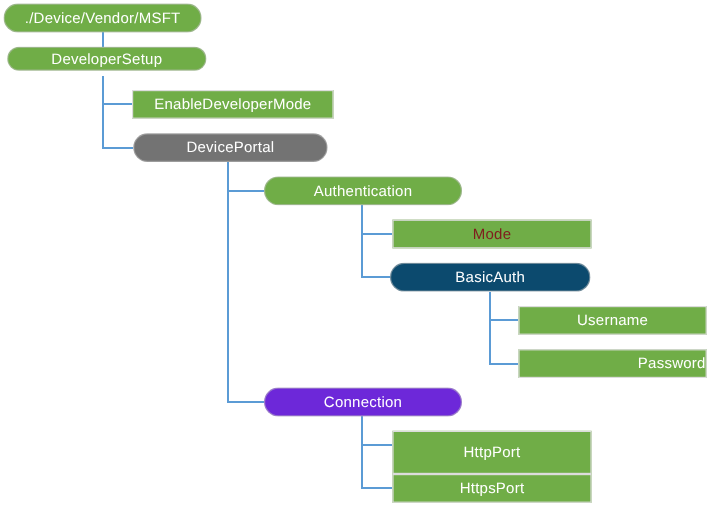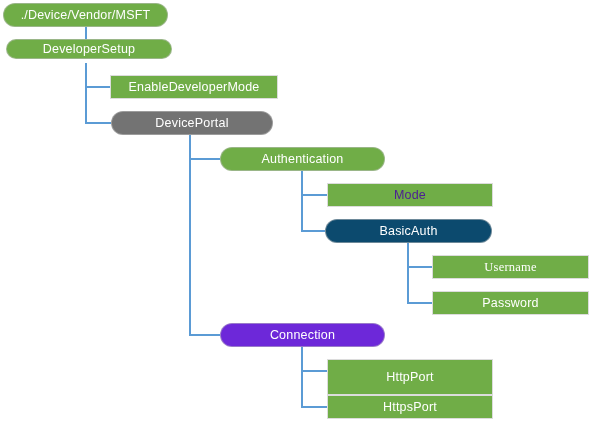--- a/index.html
+++ b/index.html
@@ -78,30 +78,30 @@
       </div>
       <div class="node rect" style="left: 110px; top: 75px; width: 168px; height: 24px; background: rgb(112, 173, 71); color: rgb(255, 255, 255);">
         <span class="node-label">EnableDeveloperMode</span>
       </div>
       <div class="node rounded" style="left: 111px; top: 111px; width: 162px; height: 24px; background: #737373; color: rgb(255, 255, 255);">
         <span class="node-label">DevicePortal</span>
       </div>
       <div class="node rounded" style="left: 220px; top: 147px; width: 165px; height: 24px; background: rgb(112, 173, 71); color: rgb(255, 255, 255);">
         <span class="node-label">Authentication</span>
       </div>
-      <div class="node rect" style="left: 327px; top: 183px; width: 166px; height: 24px; background: rgb(112, 173, 71); color: #4c1d95;">
+      <div class="node rect" style="left: 327px; top: 183px; width: 166px; height: 24px; background: rgb(112, 173, 71); color: #7f1d1d;">
         <span class="node-label">Mode</span>
       </div>
       <div class="node rounded" style="left: 325px; top: 219px; width: 167px; height: 24px; background: #0c4a6e; color: rgb(255, 255, 255);">
         <span class="node-label">BasicAuth</span>
       </div>
-      <div class="node rect" style="left: 432px; top: 255px; width: 157px; height: 24px; background: rgb(112, 173, 71); color: rgb(255, 255, 255); font-family: Liberation Serif, serif;">
+      <div class="node rect" style="left: 432px; top: 255px; width: 157px; height: 24px; background: rgb(112, 173, 71); color: rgb(255, 255, 255);">
         <span class="node-label">Username</span>
       </div>
-      <div class="node rect" style="left: 432px; top: 291px; width: 157px; height: 24px; background: rgb(112, 173, 71); color: rgb(255, 255, 255);">
+      <div class="node rect" style="left: 432px; top: 291px; width: 157px; height: 24px; background: rgb(112, 173, 71); color: rgb(255, 255, 255); justify-content: flex-end;">
         <span class="node-label">Password</span>
       </div>
       <div class="node rounded" style="left: 220px; top: 323px; width: 165px; height: 24px; background: #6d28d9; color: rgb(255, 255, 255);">
         <span class="node-label">Connection</span>
       </div>
       <div class="node rect" style="left: 327px; top: 359px; width: 166px; height: 36px; background: rgb(112, 173, 71); color: rgb(255, 255, 255);">
         <span class="node-label">HttpPort</span>
       </div>
       <div class="node rect" style="left: 327px; top: 395px; width: 166px; height: 24px; background: rgb(112, 173, 71); color: rgb(255, 255, 255); text-align: center;">
         <span class="node-label">HttpsPort</span>

